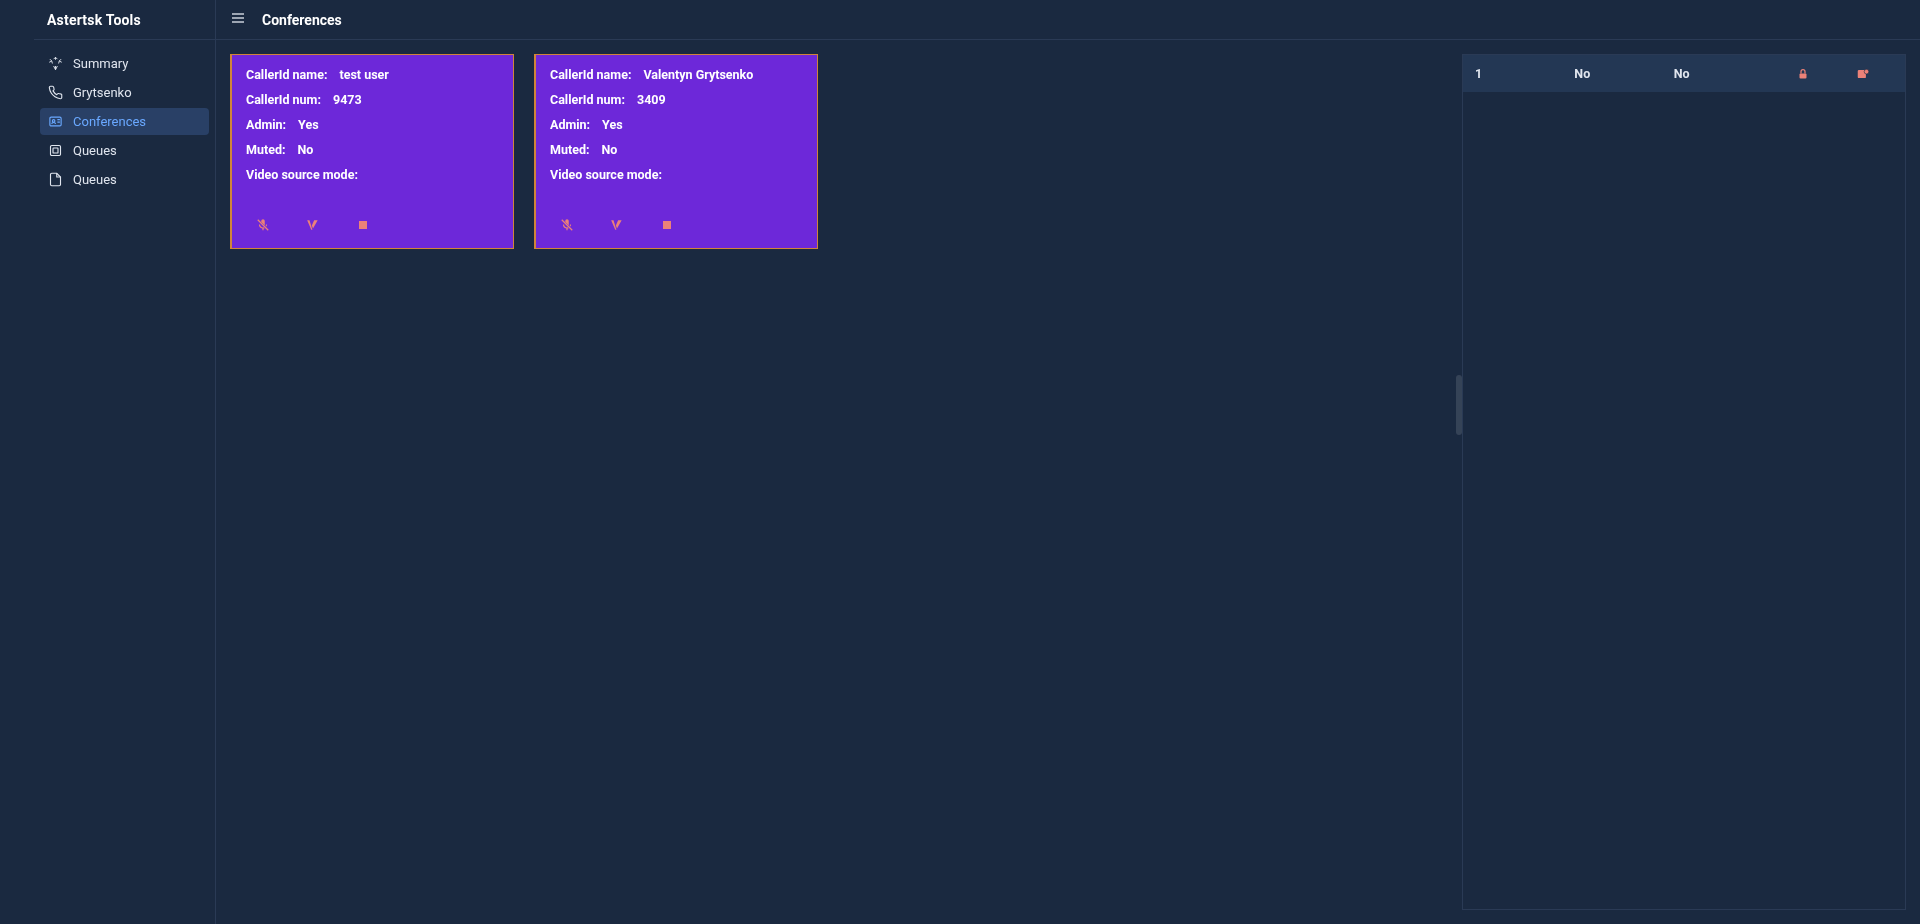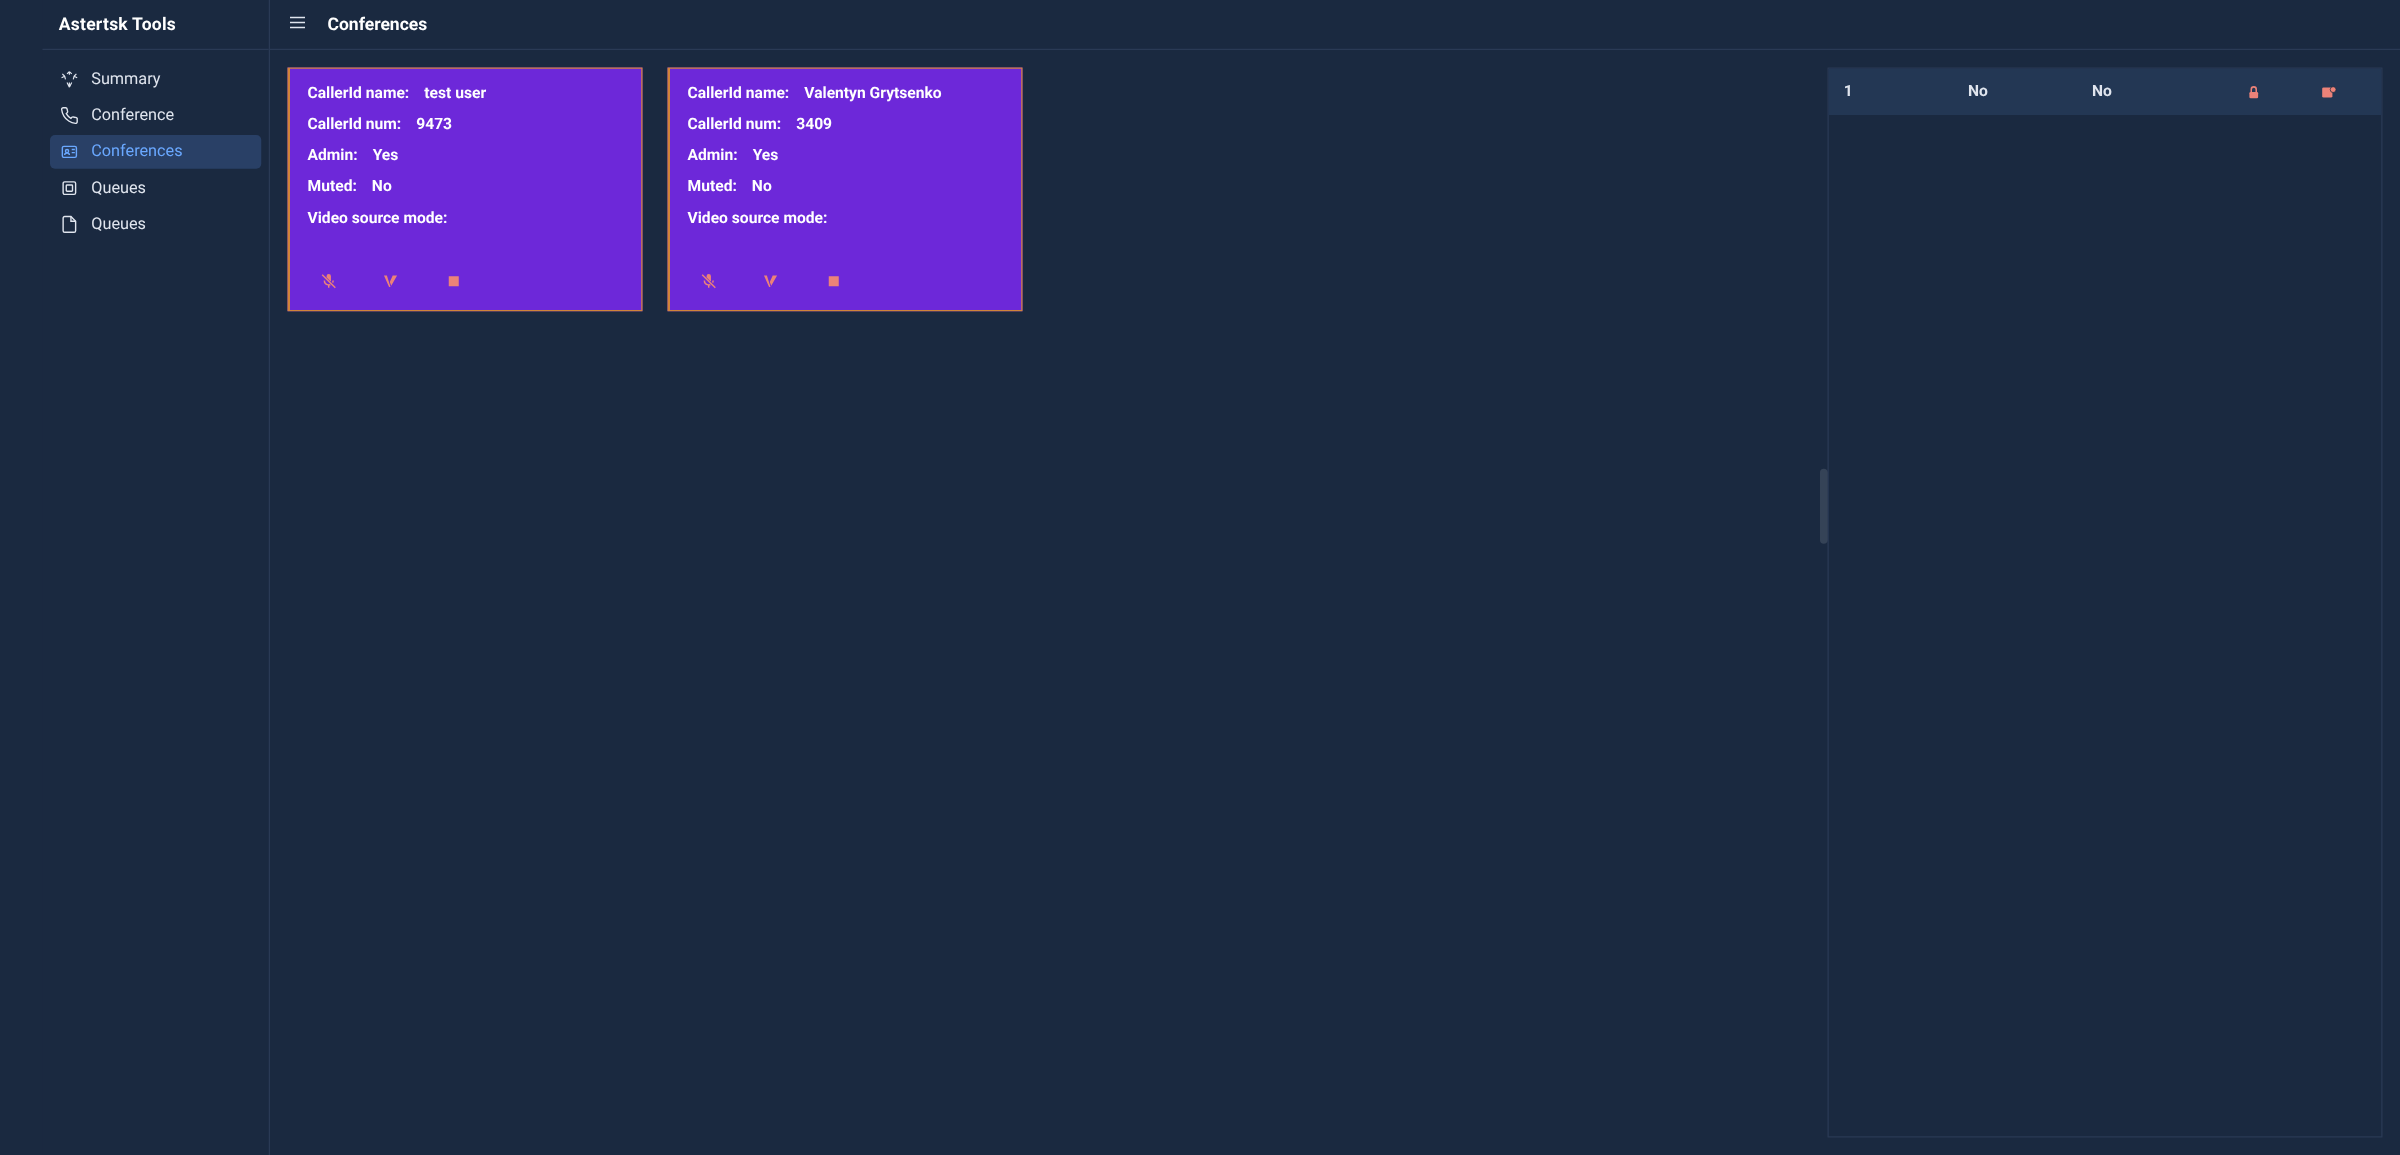--- a/index.html
+++ b/index.html
@@ -232,21 +232,21 @@
     <div class="nav-item">
       <svg viewBox="0 0 24 24" fill="none" stroke="#e0e5ee" stroke-width="1.5">
           <path d="M12 2v4M12 2l-3 3M12 2l3 3M6 8l-4 2M6 8l1 4M6 8l-3-3M18 8l4 2M18 8l-1 4M18 8l3-3M12 22l-3-6M12 22l3-6M12 22v-6"></path>
         </svg>
       <span>Summary</span>
     </div>
     <div class="nav-item">
       <svg viewBox="0 0 24 24" fill="none" stroke="#e0e5ee" stroke-width="1.8">
           <path d="M22 16.92v3a2 2 0 0 1-2.18 2 19.79 19.79 0 0 1-8.63-3.07 19.5 19.5 0 0 1-6-6 19.79 19.79 0 0 1-3.07-8.67A2 2 0 0 1 4.11 2h3a2 2 0 0 1 2 1.72c.12.81.31 1.6.57 2.36a2 2 0 0 1-.45 2.11L8 9.42a16 16 0 0 0 6 6l1.23-1.23a2 2 0 0 1 2.11-.45c.76.26 1.55.45 2.36.57A2 2 0 0 1 22 16.92z"></path>
         </svg>
-      <span>Conference</span>
+      <span>Grytsenko</span>
     </div>
     <div class="nav-item active">
       <svg viewBox="0 0 24 24" fill="none" stroke="#6aa8ff" stroke-width="1.8">
           <rect x="3" y="5" width="18" height="14" rx="2"></rect>
           <circle cx="9" cy="11" r="2"></circle>
           <path d="M6 16c0-1.5 1.5-2.5 3-2.5s3 1 3 2.5M15 9h4M15 13h4"></path>
         </svg>
       <span>Conferences</span>
     </div>
     <div class="nav-item">

